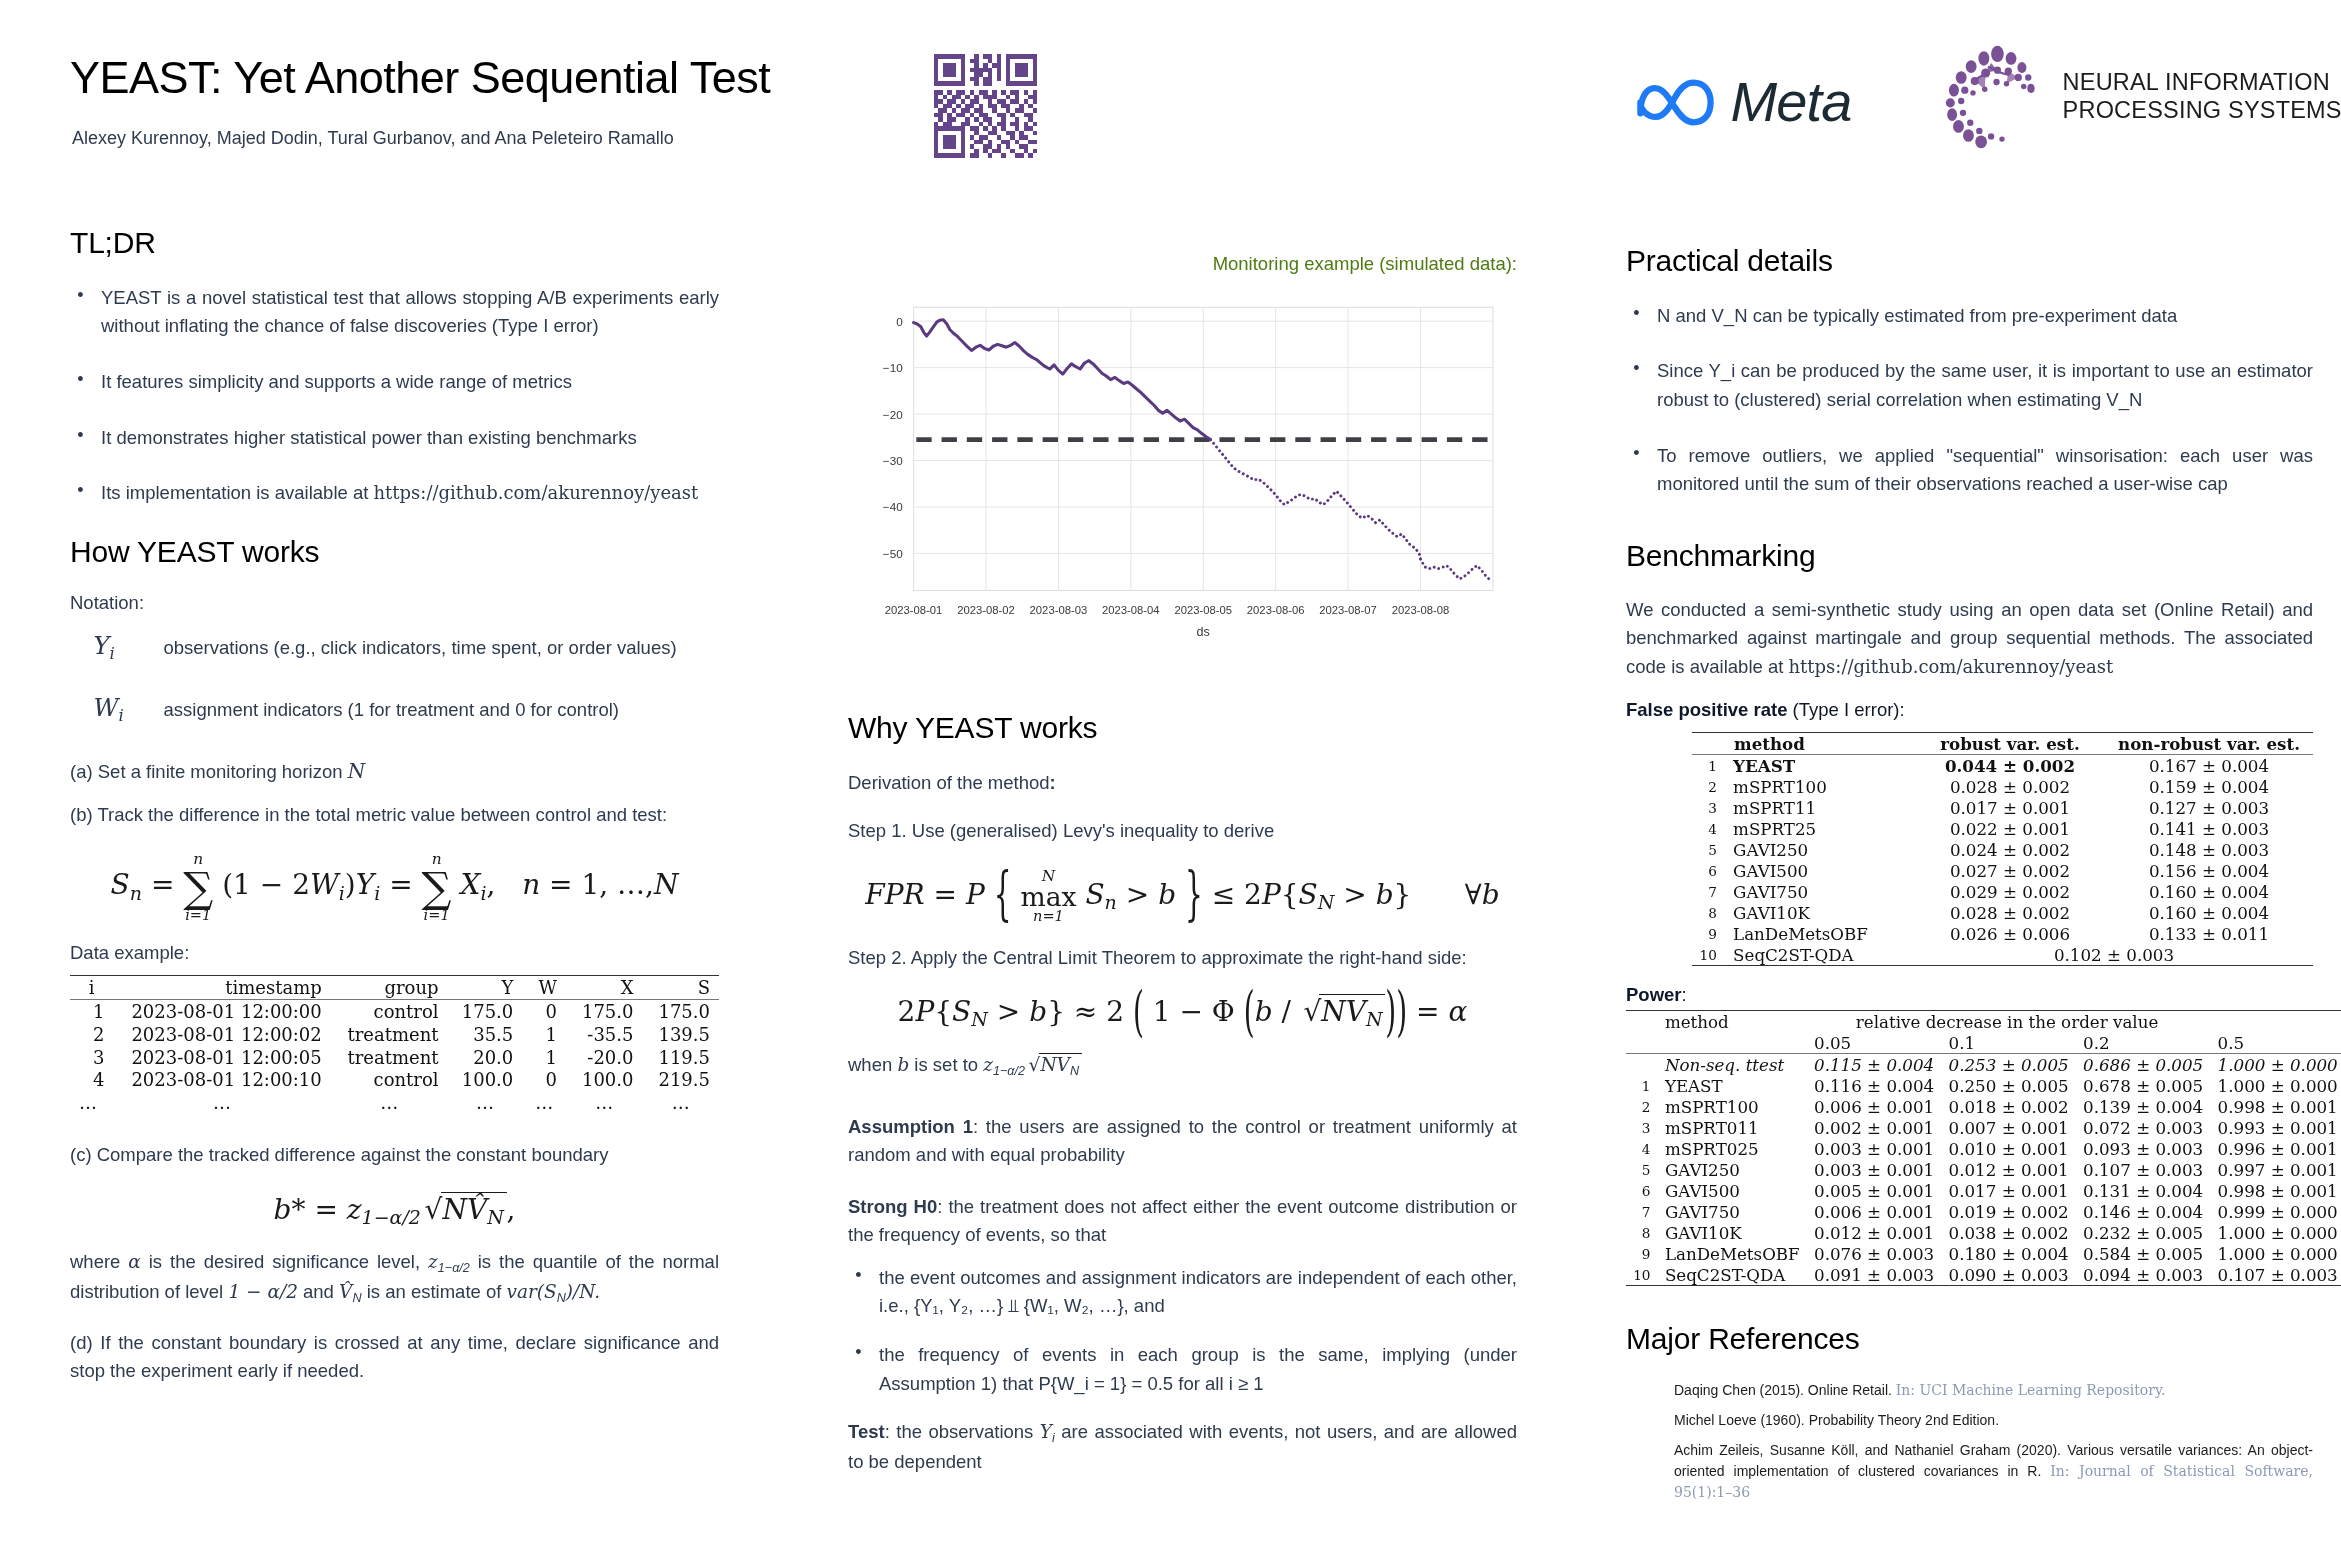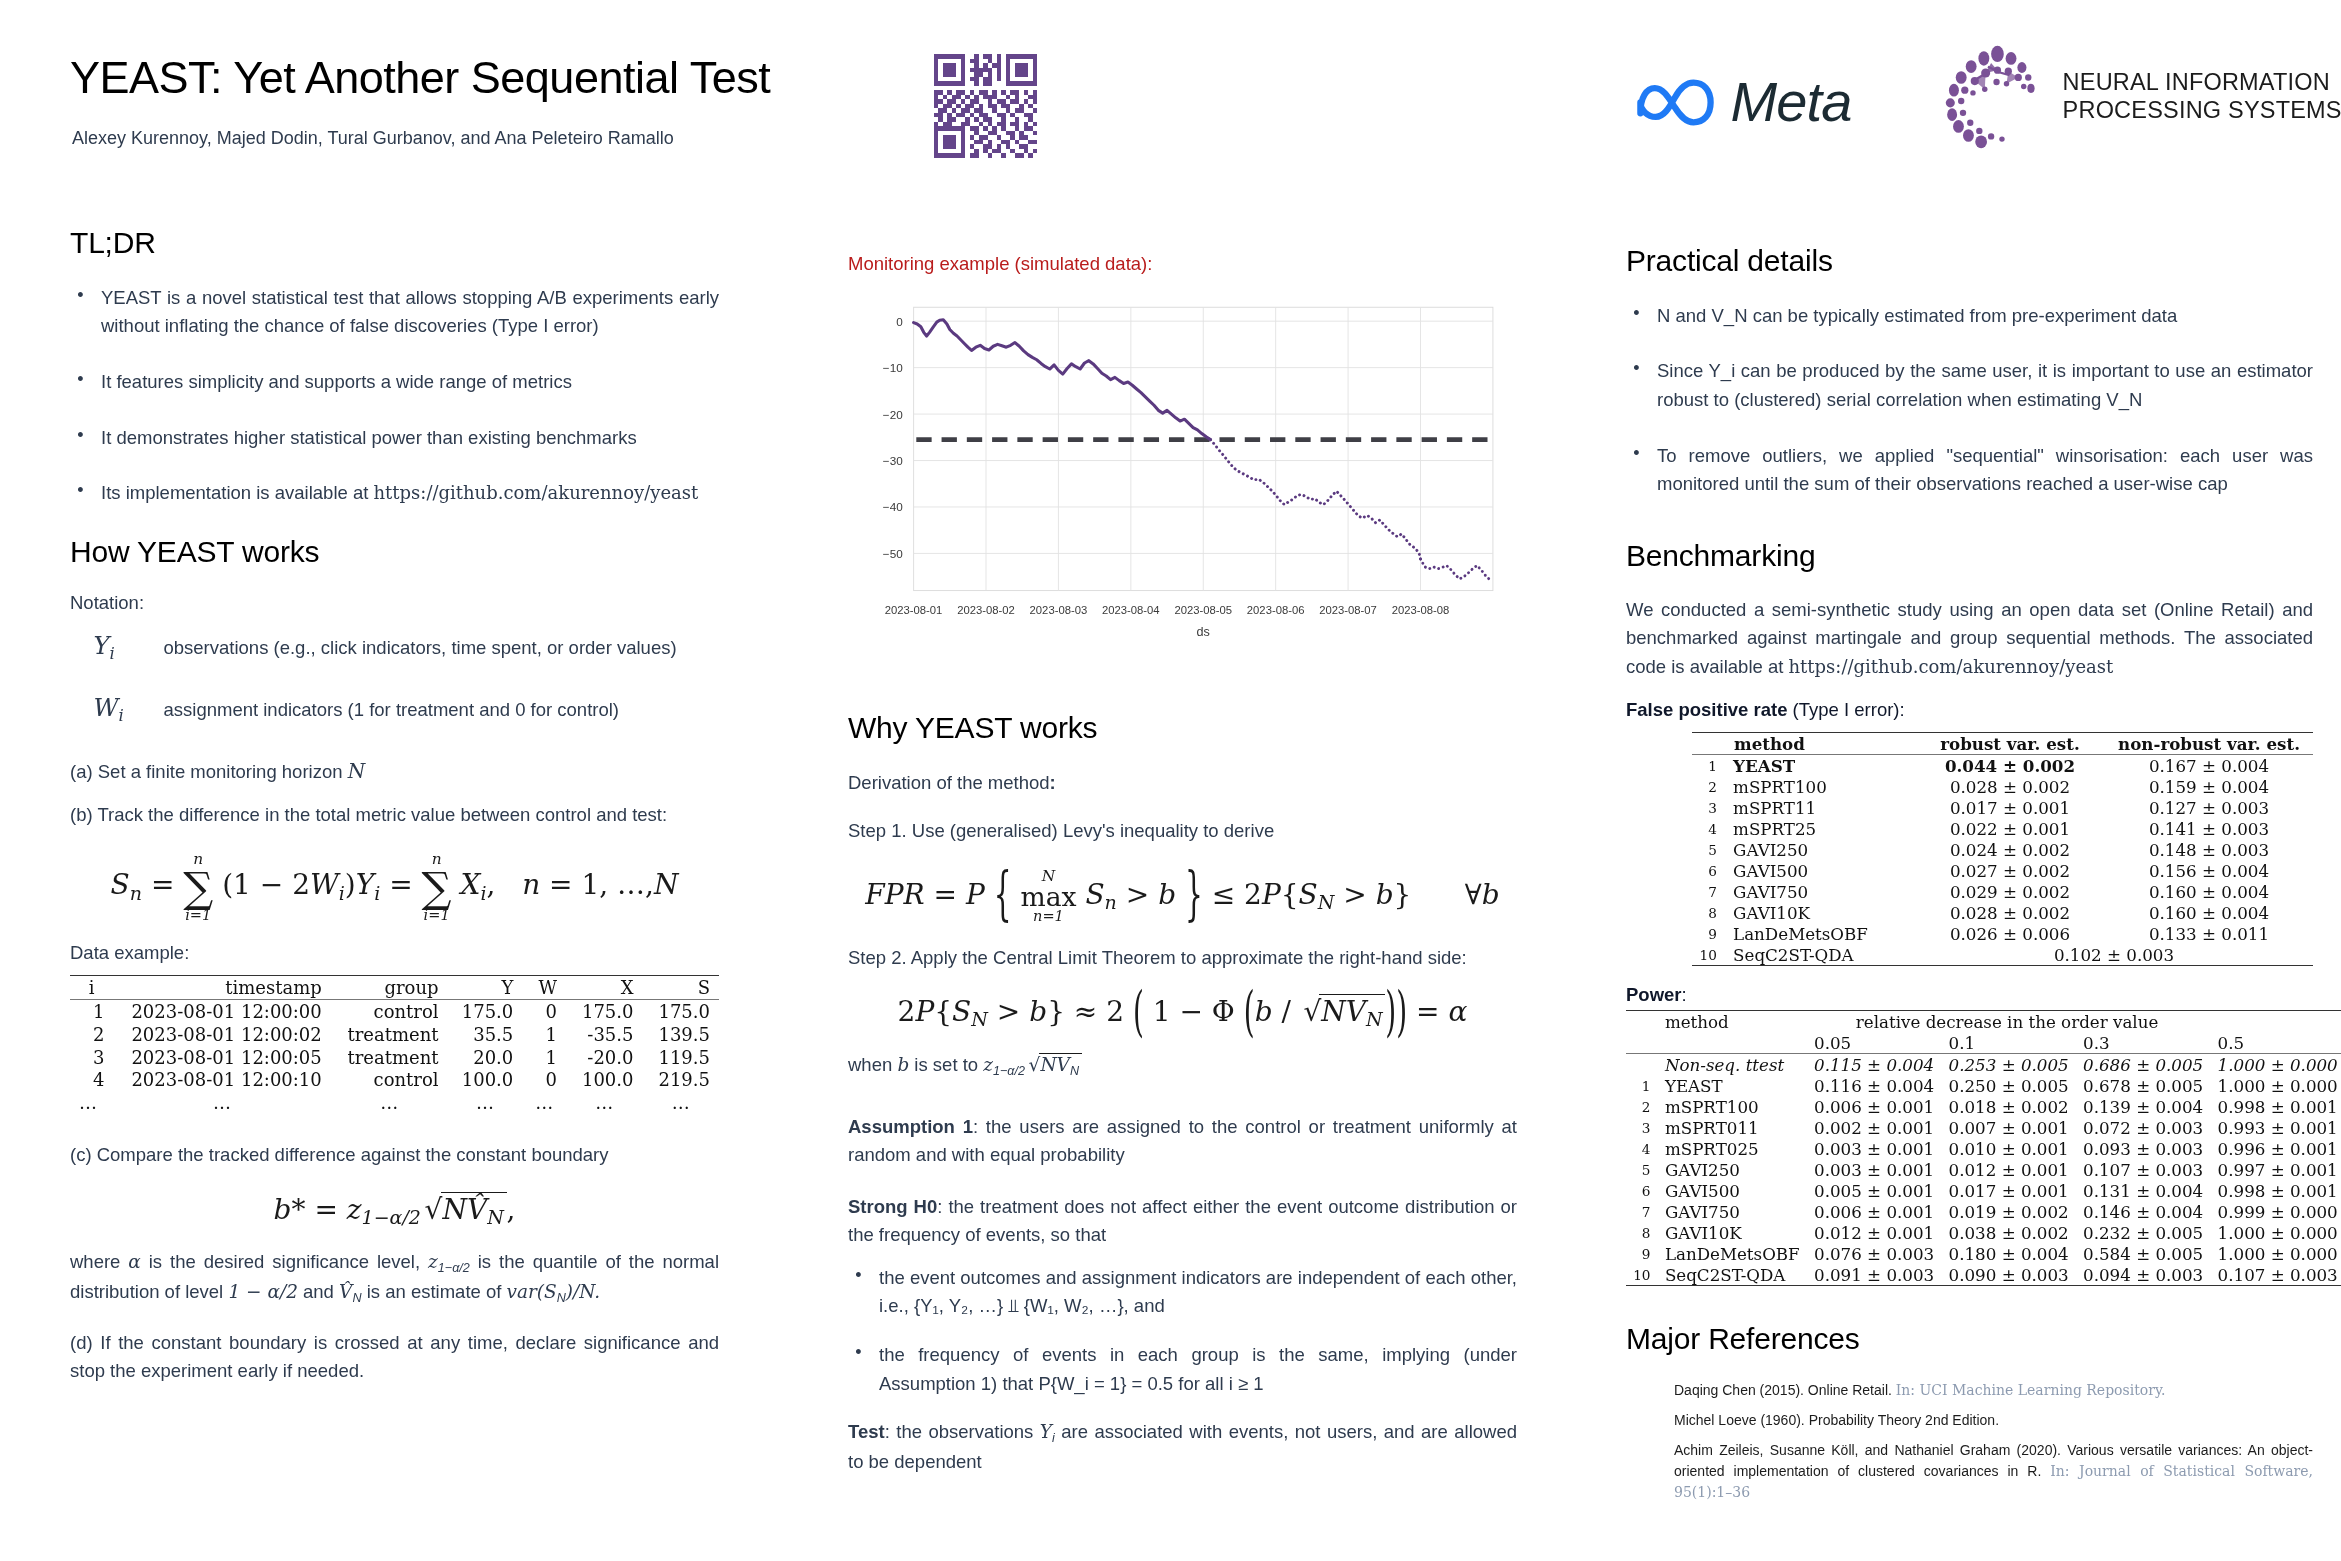--- a/index.html
+++ b/index.html
@@ -93,21 +93,21 @@
   .dt{width:649px;font-size:18px;margin-top:5.4px;}
   .dt th{font-weight:400;}
   .rule-top{border-top:1.4px solid #333;}
   .rule-mid{border-bottom:1px solid #777;}
   .rule-bot{border-bottom:1.4px solid #333;}
   .ar{text-align:right;}
   .ac{text-align:center;}
   .al{text-align:left;}
 
   
-  .chart-title{font-size:18.5px;color:#b91c1c;margin:0 0 16.3px 0;}
+  .chart-title{font-size:18.5px;color:#4d7c0f;margin:0 0 16.3px 0;text-align:right;}
   .chart-box{width:669px;height:389px;}
 
   
   .fpr-wrap{margin-top:11px;display:flex;justify-content:flex-end;}
   table.fpr{font-size:16.7px;}
   table.fpr td{padding:0.5px 8.1px;}
   .idx{font-size:13.6px;text-align:right;padding-right:5.4px;color:#111;}
   .bold{font-weight:bold;}
   table.pwr{font-size:16.7px;width:687px;}
   table.pwr td,table.pwr th{padding:0.5px 7.2px;font-weight:400;}
@@ -639,21 +639,21 @@
         <tr class="rule-top">
           <th></th>
           <th class="al" style="width:163px">method</th>
           <th class="al" colspan="4" style="padding-left:49px">relative decrease in the order value</th>
         </tr>
         <tr class="rule-mid">
           <th></th>
             <th></th>
           <th class="al" style="width:126px">0.05</th>
           <th class="al" style="width:126px">0.1</th>
-          <th class="al" style="width:126px">0.3</th>
+          <th class="al" style="width:126px">0.2</th>
           <th class="al" style="width:126px">0.5</th>
         </tr>
       </thead>
       <tbody id="pwr-body">
           <tr>
             <td class="idx"></td>
             <td class="al ital">Non-seq. ttest</td>
             <td class="al ital">0.115 ± 0.004</td>
             <td class="al ital">0.253 ± 0.005</td>
             <td class="al ital">0.686 ± 0.005</td>

